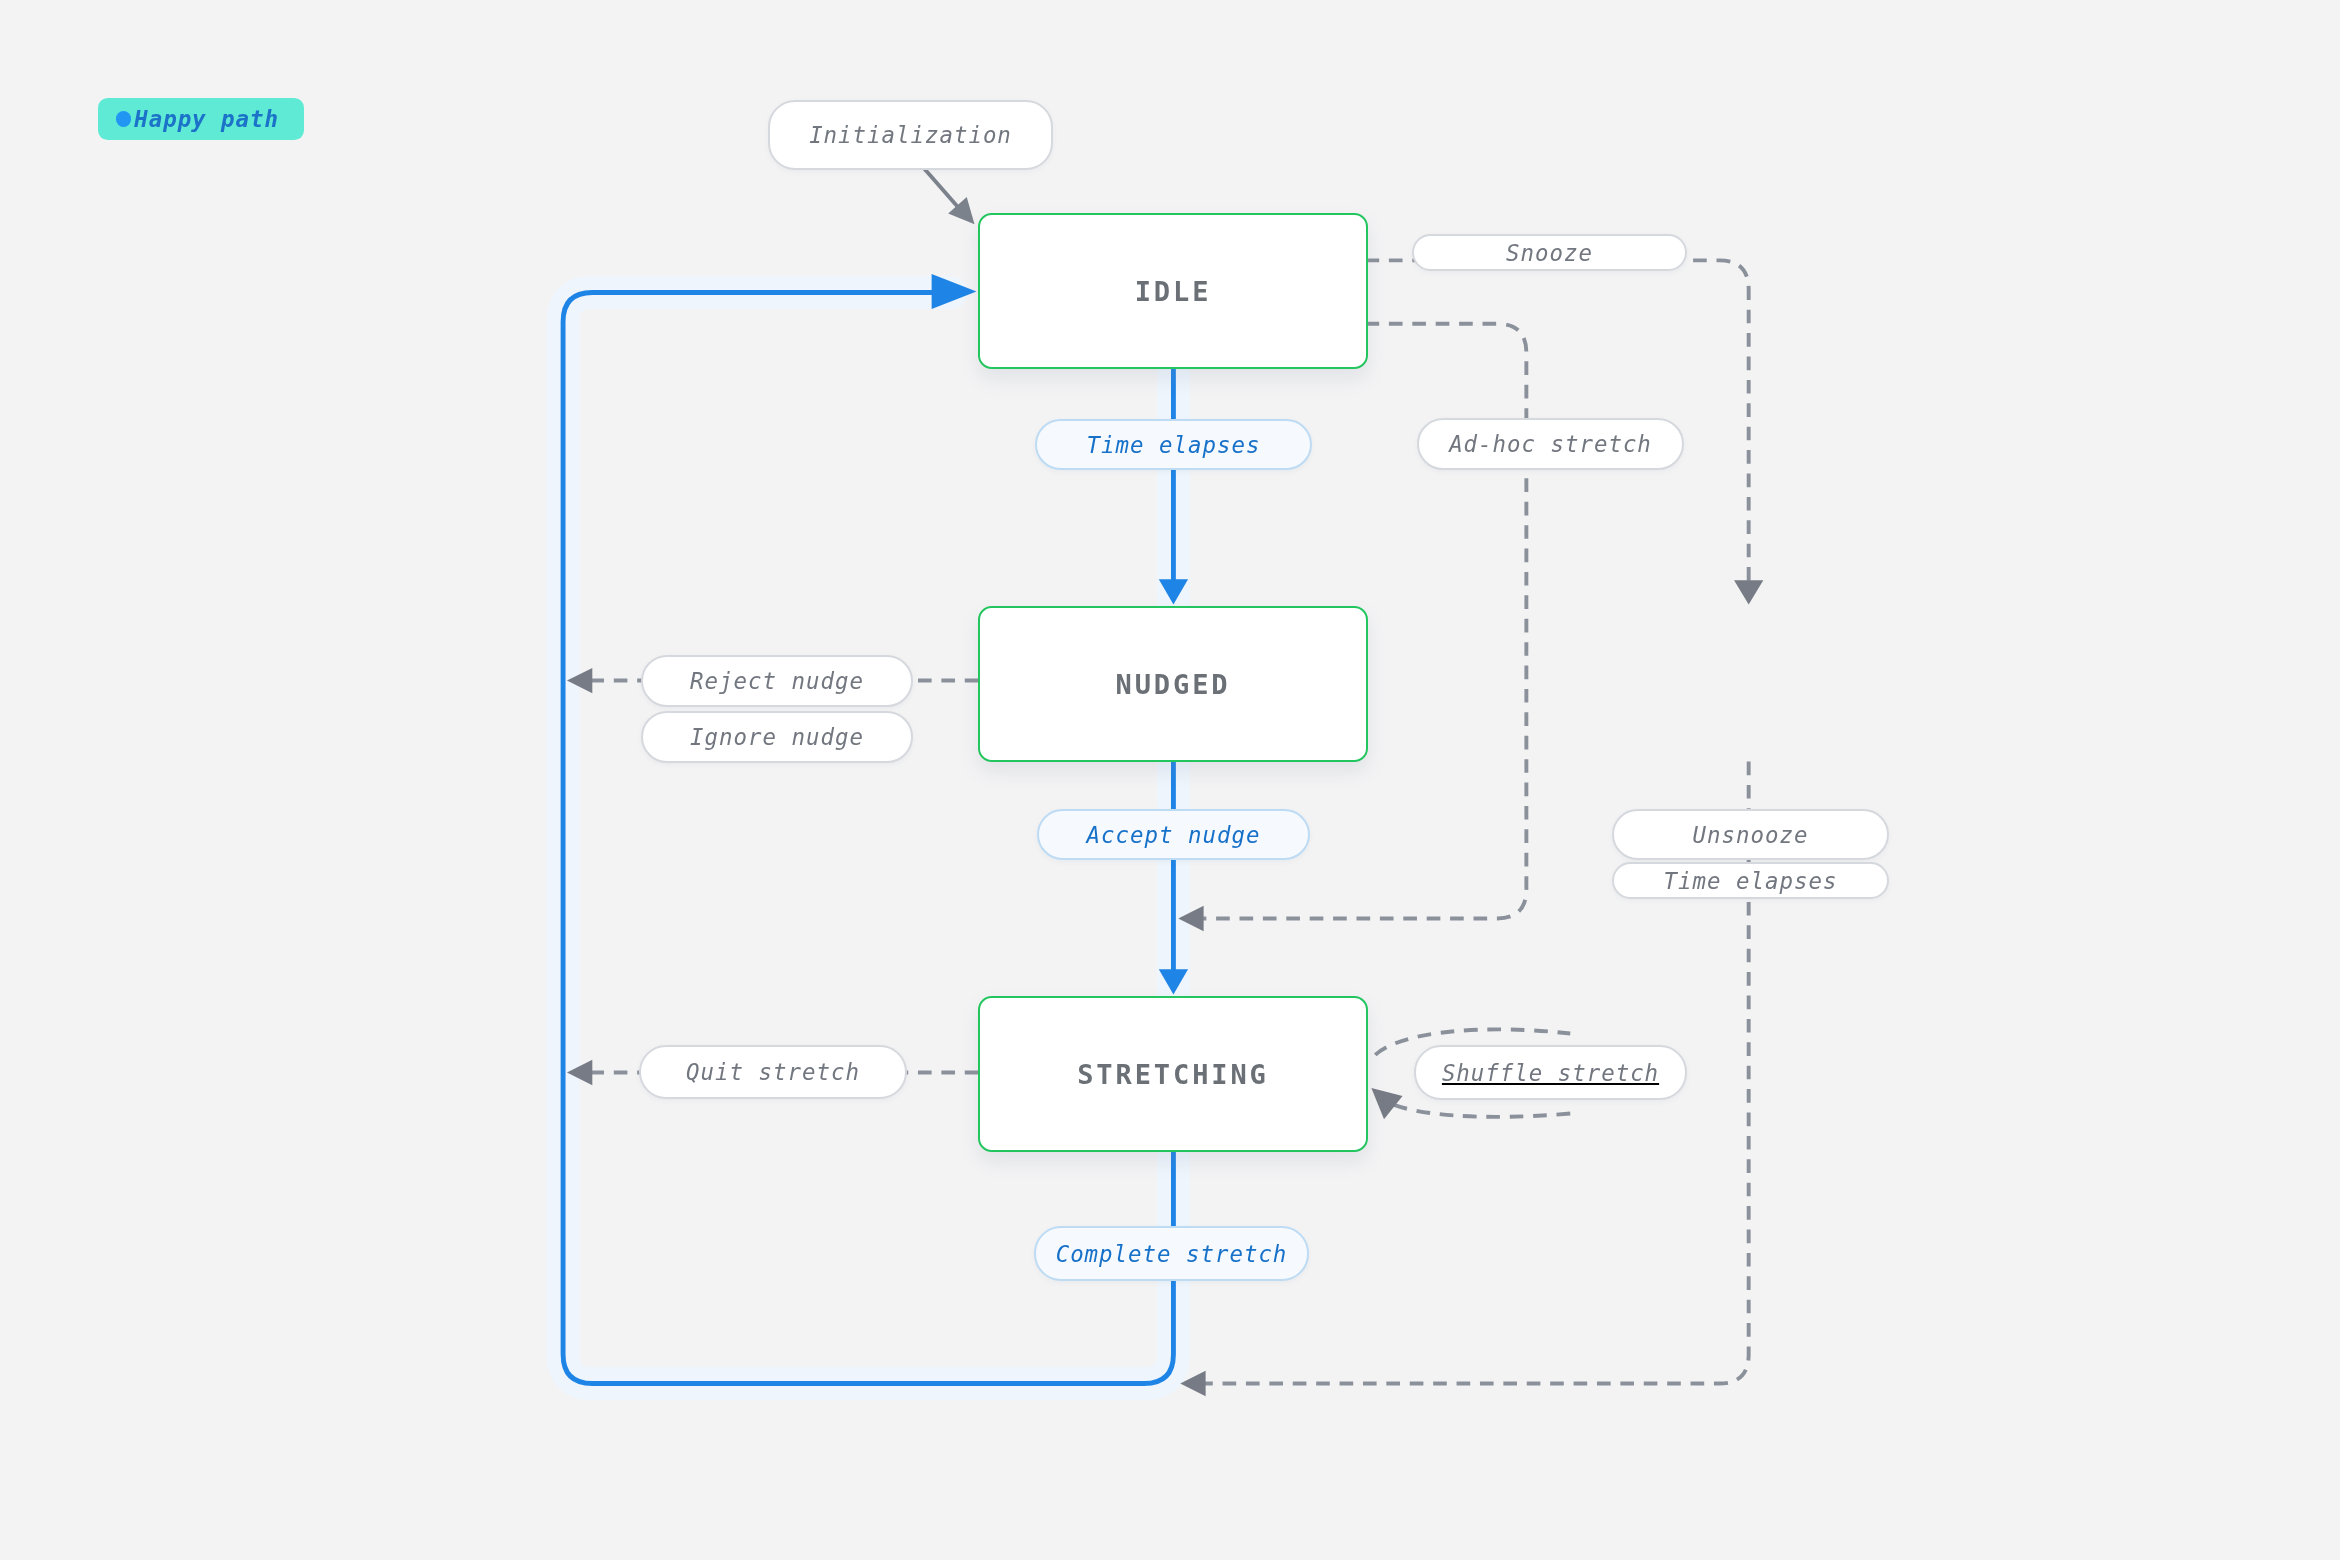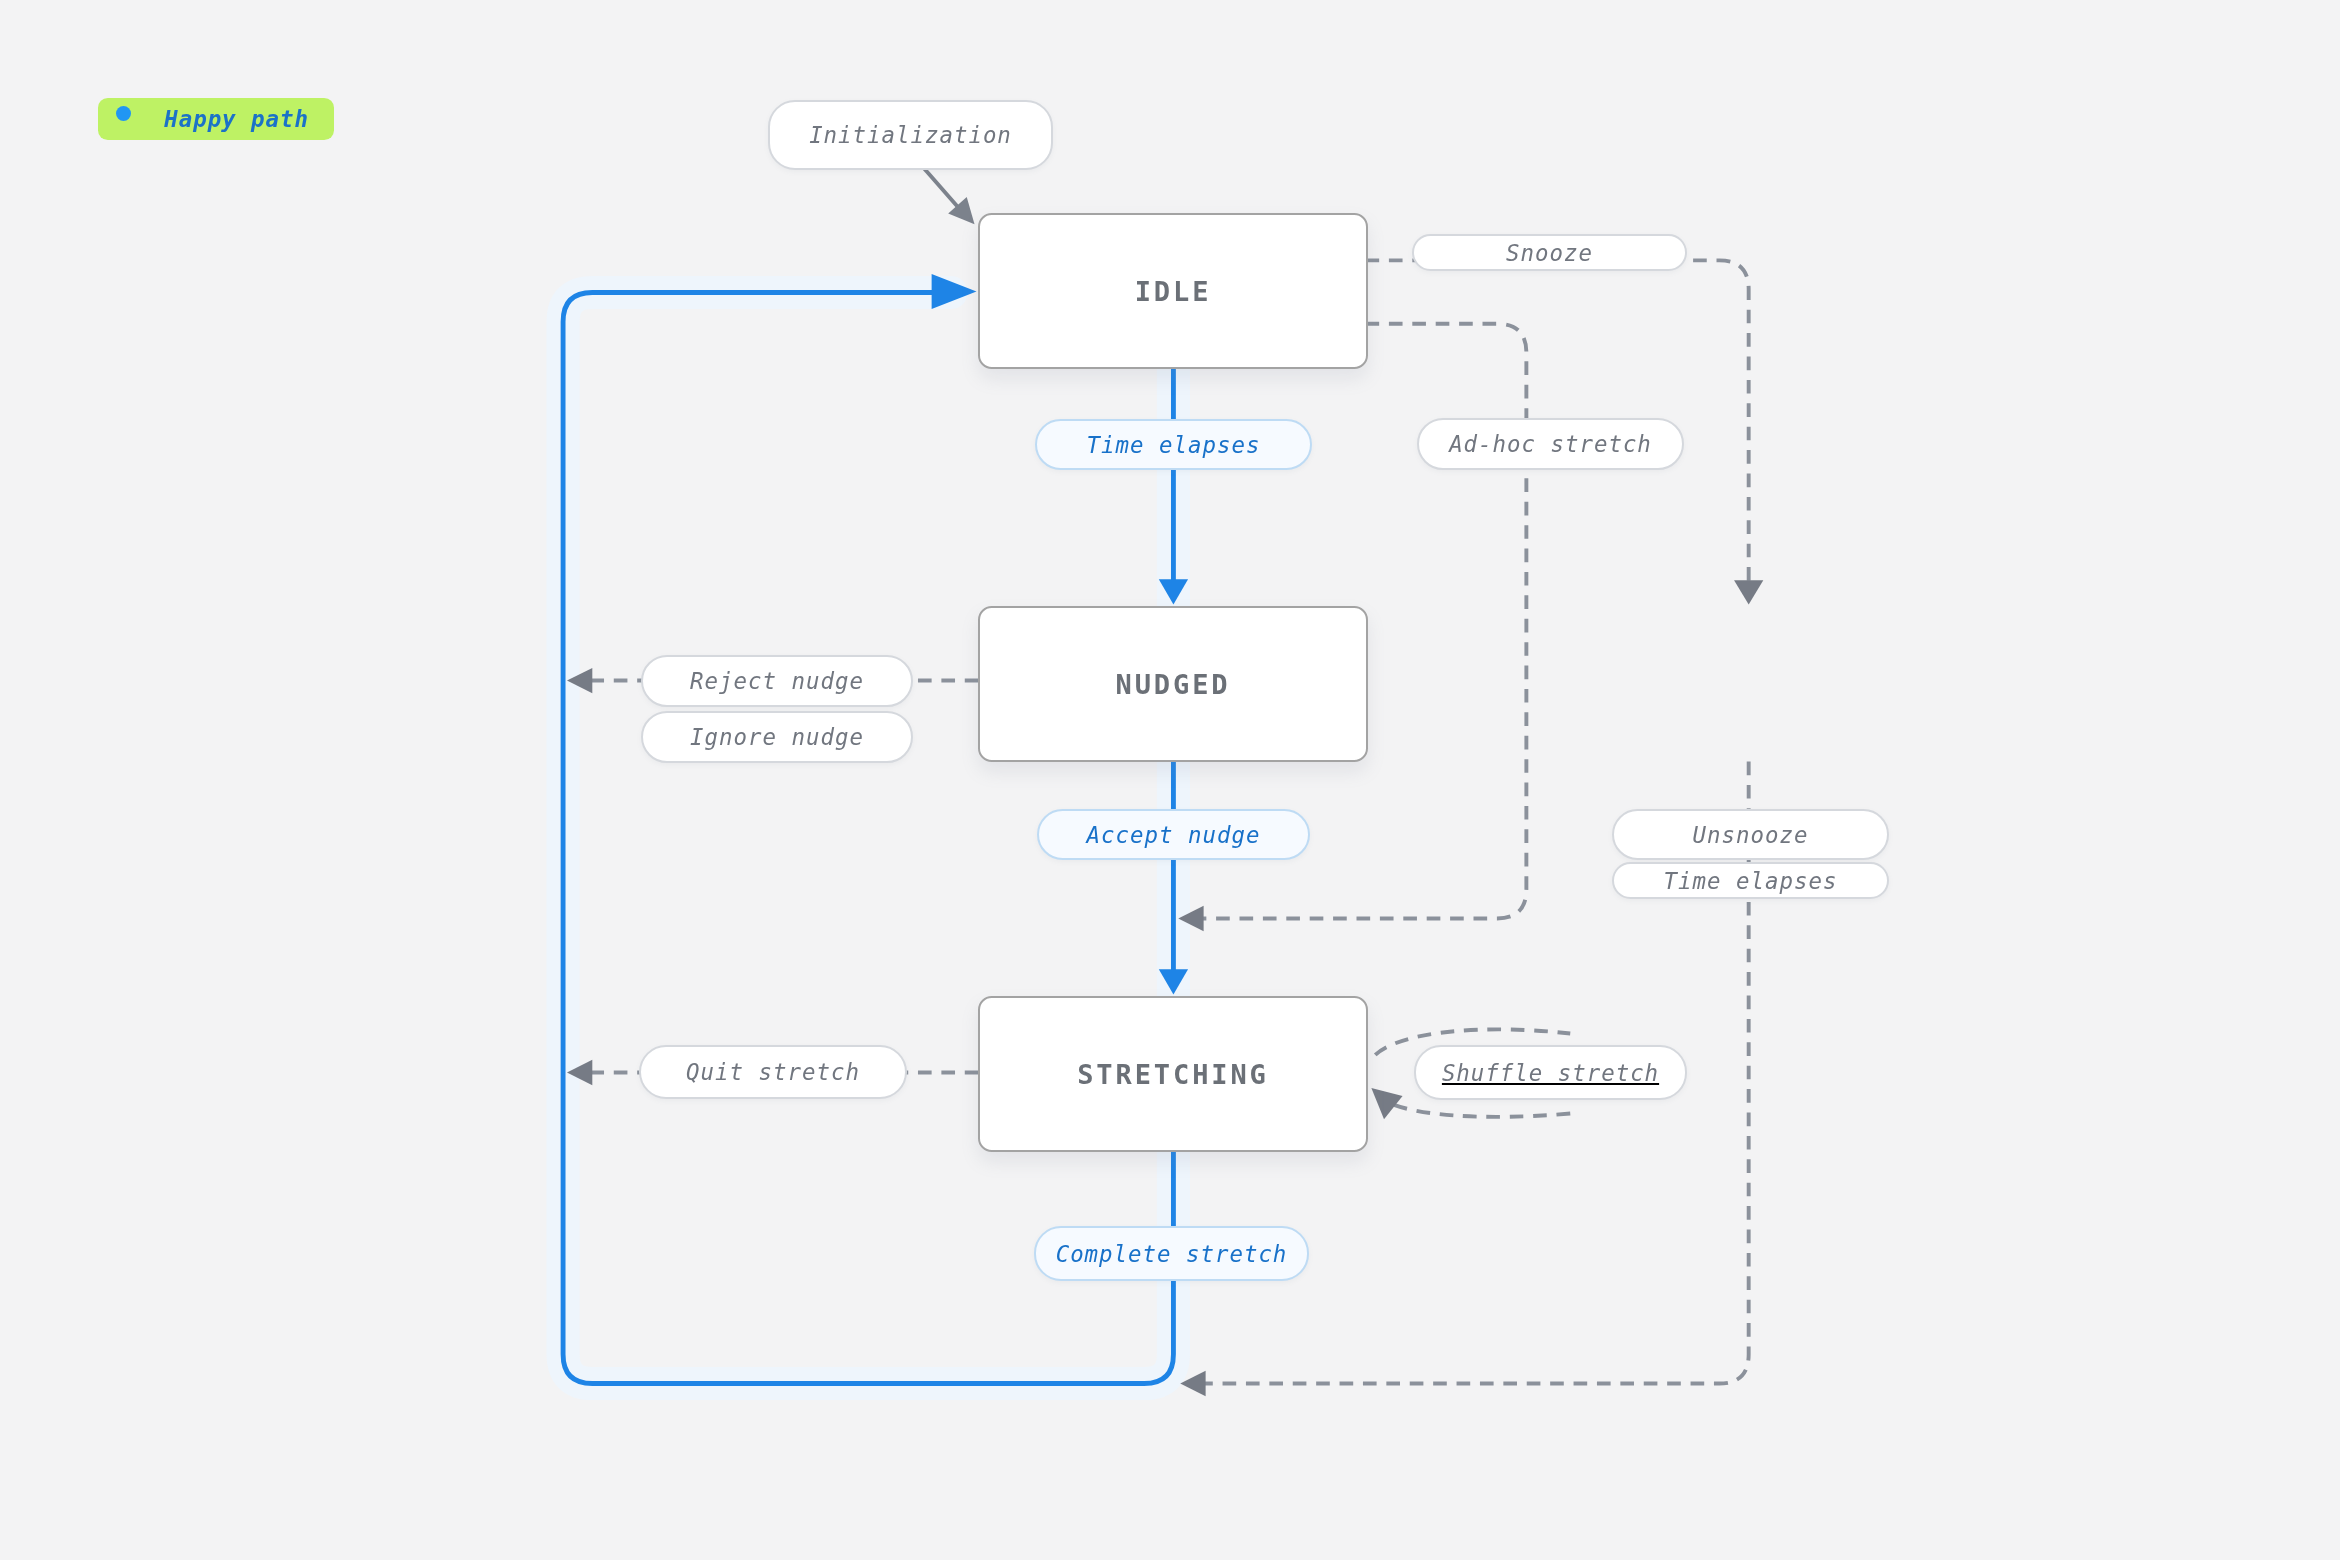--- a/index.html
+++ b/index.html
@@ -1,28 +1,28 @@
 <!DOCTYPE html>
 <html><head>
 <meta charset="utf-8">
 <style>
   html,body{margin:0;padding:0;}
   body{background:#f3f3f4;font-family:"DejaVu Sans Mono","Liberation Mono",monospace;}
   .canvas{position:relative;width:2341px;height:1560px;background:#f3f3f4;overflow:hidden;}
   .layer{position:absolute;left:0;top:0;z-index:1;}
 
   
-  .legend{position:absolute;left:98px;top:98px;z-index:4;display:flex;gap:33px;
-          background:#bef264;border-radius:9.8px;padding:7.8px 25px 7.8px 17.6px;}
+  .legend{position:absolute;left:98px;top:98px;z-index:4;display:flex;align-items:center;gap:3px;
+          background:#5eead4;border-radius:9.8px;padding:7.8px 25px 7.8px 17.6px;}
   .legend .dot{width:15.6px;height:15.6px;border-radius:50%;background:#2196f3;}
   .legend .txt{font-style:italic;font-weight:600;font-size:22.4px;letter-spacing:1px;color:#1b72c8;}
 
   
   .state{position:absolute;width:390px;height:156px;box-sizing:border-box;z-index:2;
-         background:#ffffff;border:2px solid #a3a3a3;border-radius:13.7px;
+         background:#ffffff;border:2px solid #22c55e;border-radius:13.7px;
          box-shadow:0 9.8px 17.6px rgba(130,138,155,0.14);
          display:flex;align-items:center;justify-content:center;}
   .state .lbl{font-weight:700;font-size:27px;letter-spacing:2.9px;color:#6b7077;}
   .st-idle{left:978px;top:213px;}
   .st-nudged{left:978px;top:606px;}
   .st-snoozed{left:1557px;top:606px;}
   .st-stretching{left:978px;top:996px;}
 
   
   .pill{position:absolute;box-sizing:border-box;z-index:3;height:37px;

